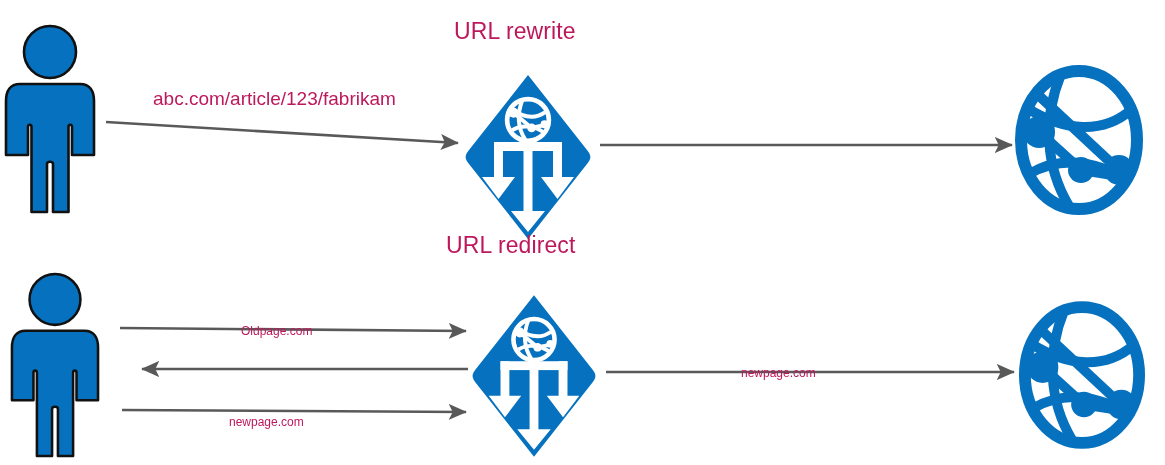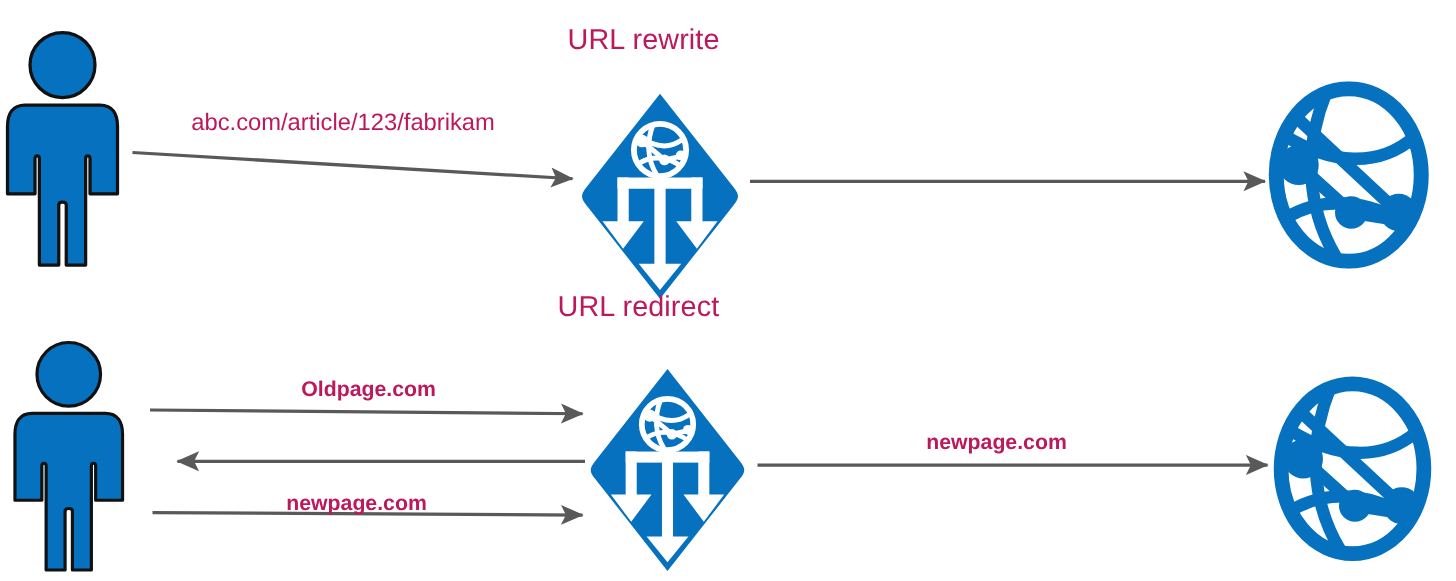--- a/index.html
+++ b/index.html
@@ -33,22 +33,23 @@
   .section-title {
     font-size: 23px;
     font-weight: 400;
     letter-spacing: 0.1px;
   }
   .url-label {
     font-size: 19px;
     font-weight: 400;
   }
   .bold-label {
-    font-size: 17px;
-    font-weight: bold;
+    font-size: 12px;
+    font-weight: normal;
+    margin-top: 22px;
   }
   #title-rewrite { left: 454px; top: 20px; }
   #title-redirect { left: 446px; top: 234px; }
   #lbl-request-pretty { left: 153px; top: 89px; text-align: center; }
   #lbl-request-rewritten { left: 630px; top: 93px; }
   #lbl-oldpage { left: 241px; top: 303px; }
   #lbl-status { left: 120px; top: 345px; }
   #lbl-newpage-left { left: 229px; top: 394px; }
   #lbl-newpage-right { left: 741px; top: 345px; }
 </style>

